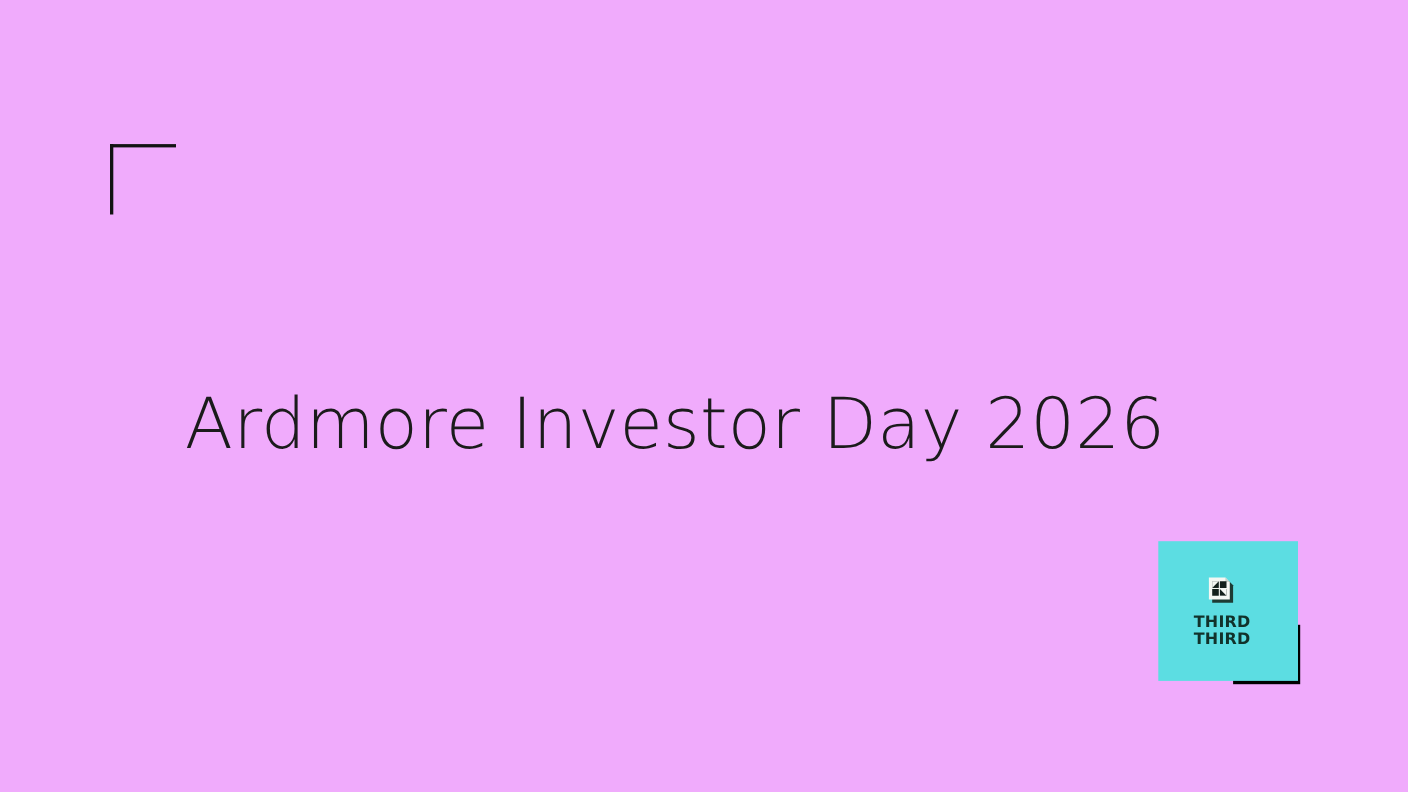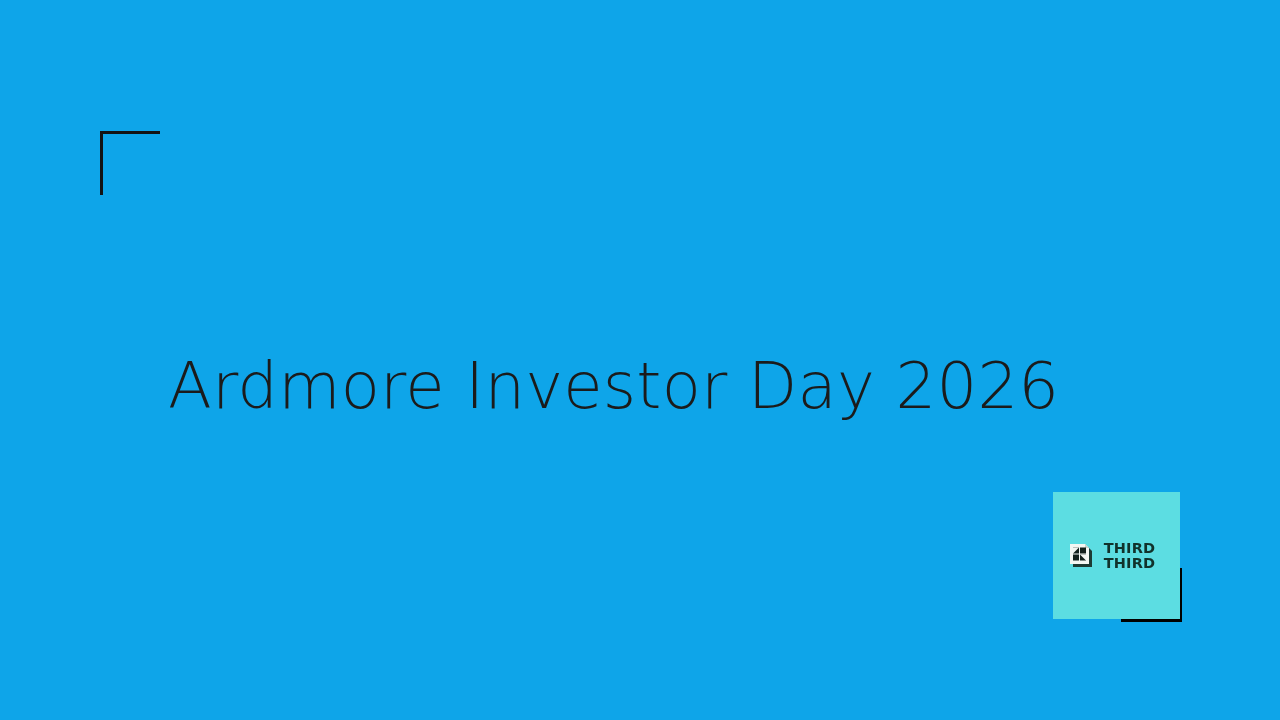--- a/index.html
+++ b/index.html
@@ -11,21 +11,21 @@
     height: 720px;
     background: #ffffff;
     font-family: "Liberation Sans", sans-serif;
     overflow: hidden;
   }
 
   .slide {
     position: relative;
     width: 1280px;
     height: 720px;
-    background: #0ea5e9;
+    background: #f0abfc;
   }
 
   
   .corner-bracket {
     position: absolute;
     left: 100px;
     top: 131px;
     width: 60px;
     height: 64px;
     border-top: 3px solid #131313;
@@ -75,20 +75,21 @@
   .logo-inner {
     position: absolute;
     left: 0;
     top: 0;
     width: 116px;
     height: 127px;
     display: flex;
     align-items: center;
     justify-content: center;
     gap: 7px;
+    flex-direction: column;
   }
   .logo-mark {
     position: relative;
     width: 30px;
     height: 30px;
     flex: 0 0 auto;
   }
   .logo-mark svg { display: block; }
   .logo-wordmark {
     font-family: "DejaVu Sans", sans-serif;

